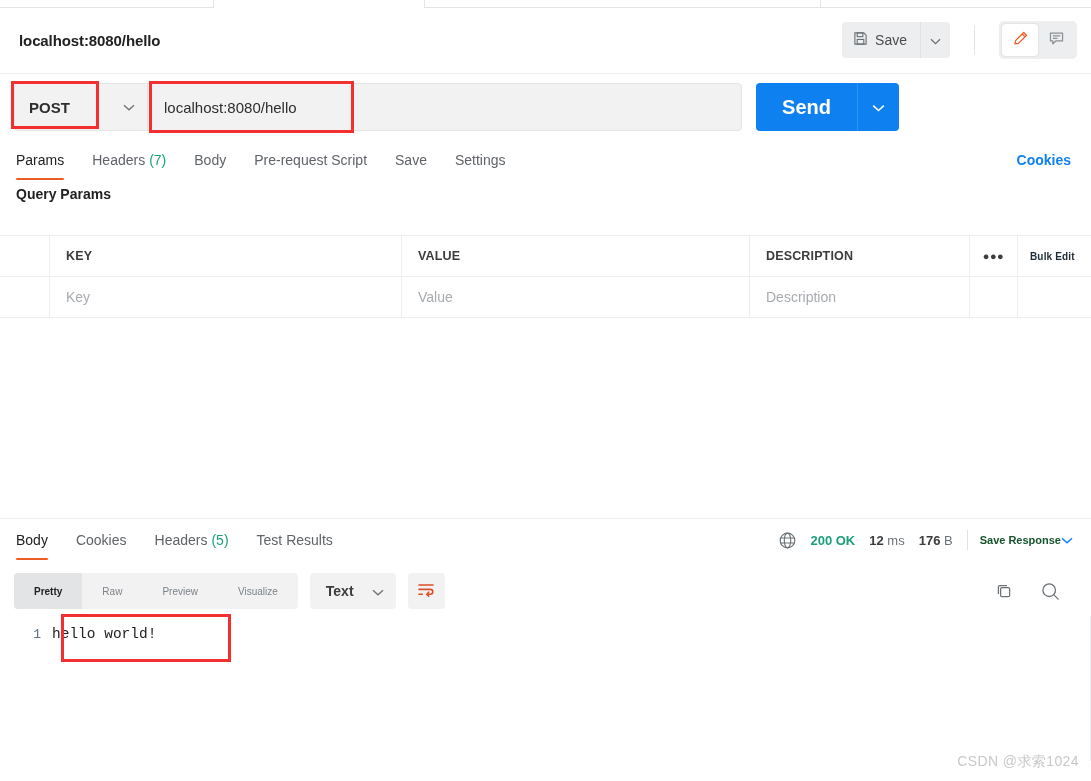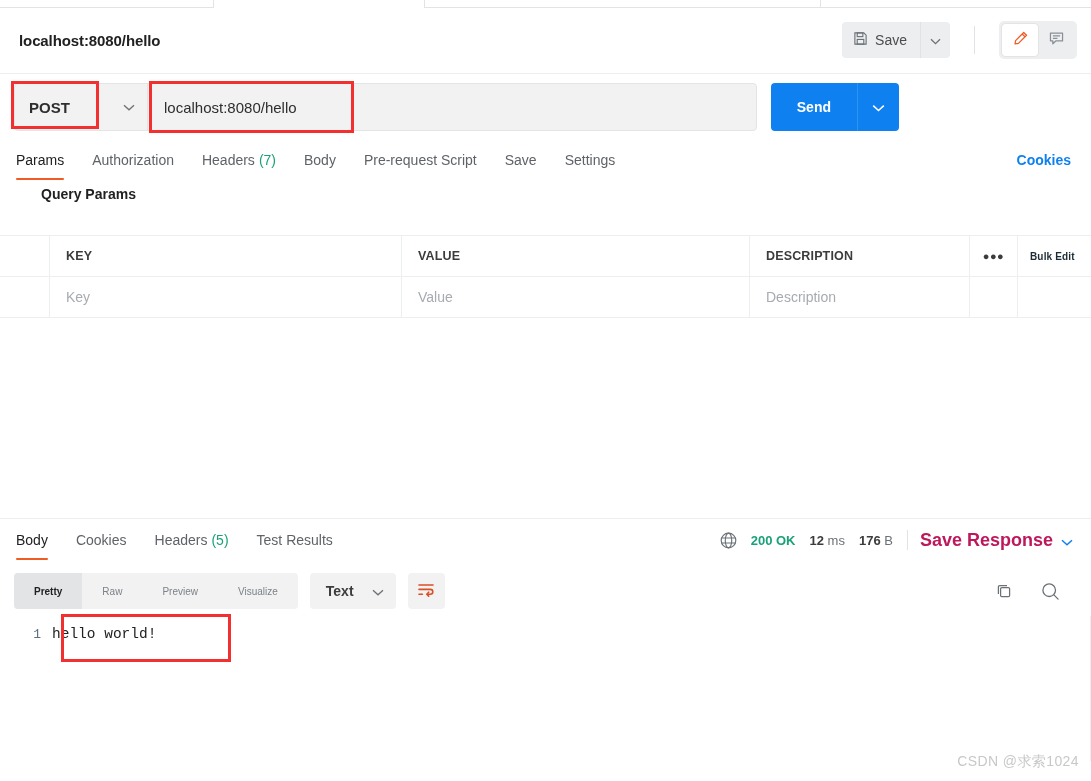--- a/index.html
+++ b/index.html
@@ -89,21 +89,21 @@
     font-family: "Liberation Sans", sans-serif;
     cursor: text;
   }
   .btn-send {
     height: 48px; display: flex; align-items: center;
     background: #0f80f0; border-radius: 4px; overflow: hidden;
   }
   .btn-send-main {
     padding: 0 26px; height: 100%;
     display: flex; align-items: center;
-    color: #fff; font-size: 14px; font-weight: bold;
+    color: #fff; font-size: 20px; font-weight: bold;
     background: transparent; border: none; cursor: pointer;
     font-family: "Liberation Sans", sans-serif;
   }
   .btn-send-caret {
     width: 42px; height: 100%;
     display: flex; align-items: center; justify-content: center;
     border-left: 1px solid #2e92f5; background: transparent;
     border-top: none; border-right: none; border-bottom: none;
     cursor: pointer;
   }
@@ -126,21 +126,21 @@
   }
   .tab.active:first-child::after { left: 2px; right: 14px; }
   .tab .count { color: #1aa179; margin-left: 4px; }
   .cookies-link {
     margin-left: auto; font-size: 14px; font-weight: bold; color: #0f80f0;
     cursor: pointer; padding-right: 6px;
   }
 
   .query-params {
     position: absolute; top: 186px; left: 16px;
-    font-size: 14px; font-weight: bold; color: #212121; margin-left: 25px;
+    font-size: 14px; font-weight: bold; color: #212121;
   }
 
   
   .params-table {
     position: absolute; top: 235px; left: 0; width: 1091px;
     border-top: 1px solid #eceef0;
   }
   .ptr { display: flex; height: 41px; align-items: stretch; }
   .ptr.head { background: #fff; border-bottom: 1px solid #eceef0; }
   .ptr.body { border-bottom: 1px solid #eceef0; }
@@ -170,21 +170,21 @@
   }
   .resp-meta {
     margin-left: auto; display: flex; align-items: center; gap: 0;
     font-size: 13px; padding-right: 4px;
   }
   .globe-icon { margin-right: 13px; display: flex; align-items: center; }
   .status-ok { color: #1aa179; font-weight: bold; font-size: 13px; margin-right: 14px; }
   .meta-num { color: #3c3c3c; font-weight: bold; font-size: 13px; margin-right: 14px; }
   .meta-num .unit { color: #6b7176; font-weight: normal; }
   .meta-div { width: 1px; height: 20px; background: #e0e2e4; margin: 0 12px 0 0; }
-  .save-resp { color: #be185d; font-weight: bold; font-size: 18px; cursor: pointer; display: flex; align-items: center; gap: 8px; }
+  .save-resp { color: #14532d; font-weight: bold; font-size: 11px; cursor: pointer; display: flex; align-items: center; }
 
   
   .resp-toolbar {
     position: absolute; top: 566px; left: 0; width: 1091px; height: 50px;
     display: flex; align-items: center; padding: 0 14px;
   }
   .seg {
     display: flex; align-items: center; height: 36px;
     background: #f2f2f2; border-radius: 4px; overflow: hidden;
   }
@@ -323,23 +323,20 @@
             <path d="M1.2 1.6L6.5 6.5 11.8 1.6"></path>
           </svg>
       </span>
     </button>
   </div>
 </div>
 
 <div class="req-tabs">
   <div class="tab active">
     <span>Params</span>
-  </div>
-  <div class="tab">
-    <span>Authorization</span>
   </div>
   <div class="tab">
     <span>Headers</span>
     <span class="count">(7)</span>
   </div>
   <div class="tab">
     <span>Body</span>
   </div>
   <div class="tab">
     <span>Pre-request Script</span>

